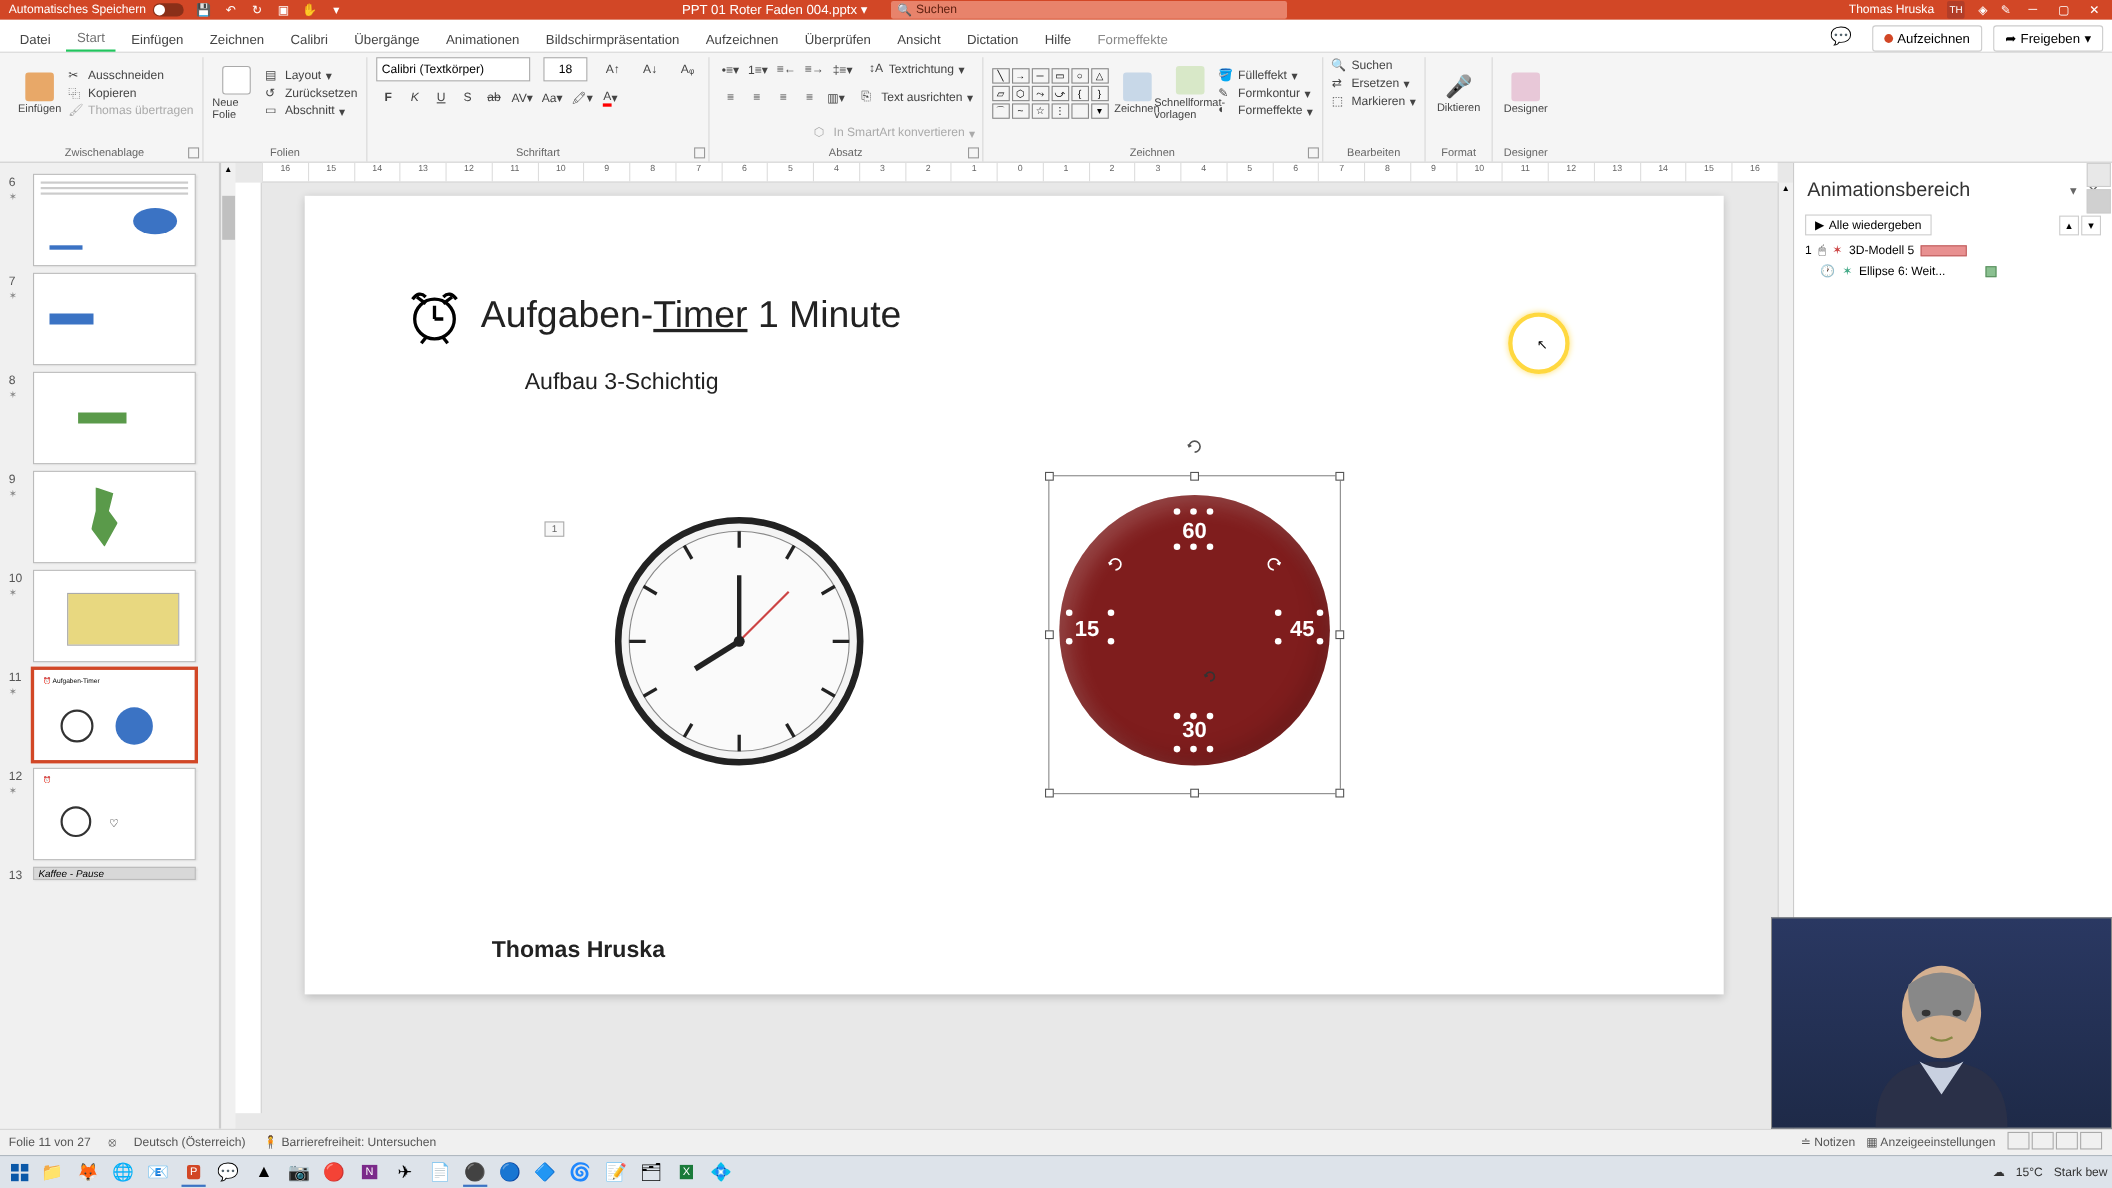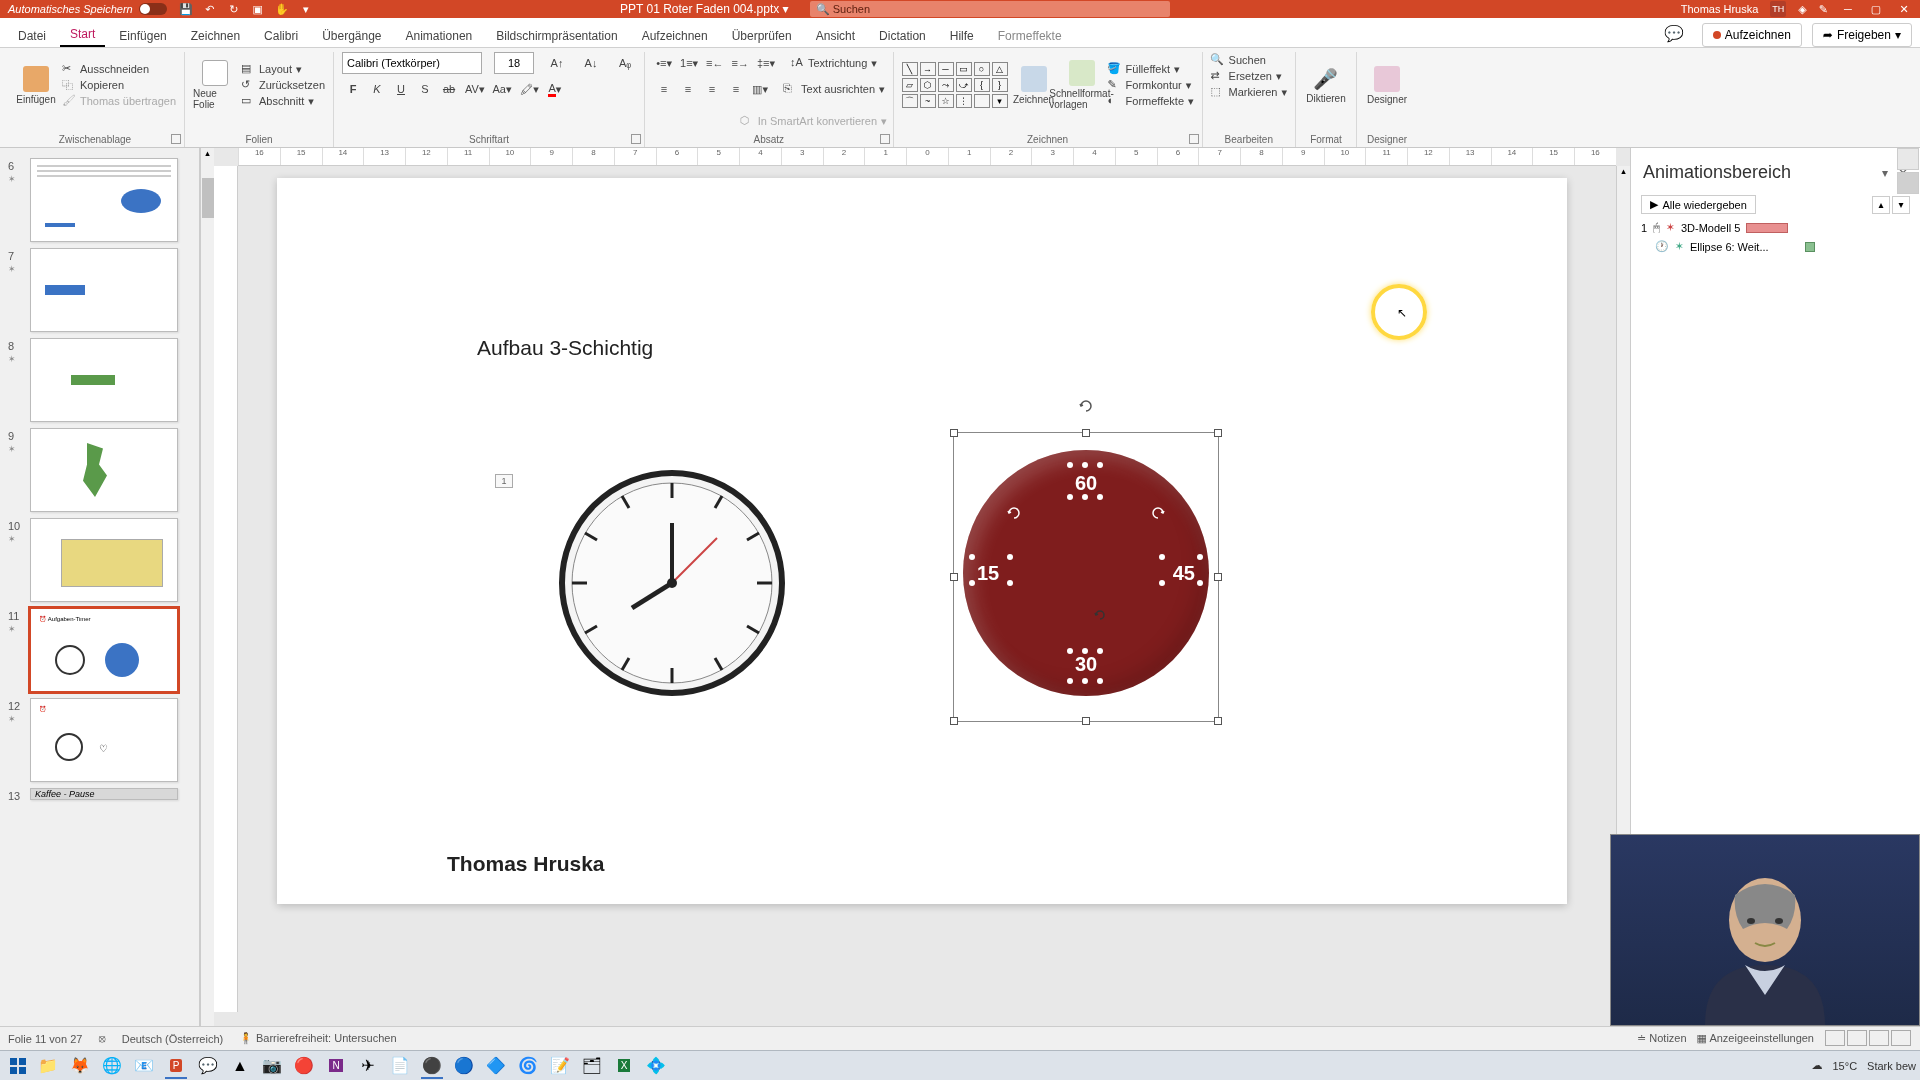--- a/index.html
+++ b/index.html
@@ -1,34 +1,34 @@
 <!DOCTYPE html>
 <html><head>
 <meta charset="utf-8">
 <style>
 * { margin: 0; padding: 0; box-sizing: border-box; font-family: "Segoe UI", sans-serif; }
 body { background: #f3f3f3; overflow: hidden; width: 1920px; height: 1080px; }
 
 
 .titlebar { height: 18px; background: #d24726; display: flex; align-items: center; padding: 0 8px; color: white; font-size: 11px; }
-.titlebar .autosave { display: flex; gap: 6px; font-style: italic; }
+.titlebar .autosave { display: flex; gap: 6px; }
 .titlebar .toggle { width: 28px; height: 12px; background: #8a2f18; border-radius: 6px; position: relative; }
 .titlebar .toggle::after { content:''; position:absolute; width:10px; height:10px; background:#fff; border-radius:50%; top:1px; left:1px; }
 .titlebar .qat { display:flex; gap:10px; margin-left:12px; }
 .titlebar .qat span { width:14px; height:14px; display:flex; align-items:center; justify-content:center; }
 .titlebar .filename { position:absolute; left:50%; transform:translateX(-340px); font-size:12px; }
 .titlebar .search { position:absolute; left:50%; transform:translateX(-150px); width:360px; height:16px; background:#e8836b; border-radius:2px; display:flex; align-items:center; padding:0 6px; font-size:11px; color:#5a1d0d; }
 .titlebar .right { margin-left:auto; display:flex; align-items:center; gap:12px; }
 .titlebar .right .avatar { width:16px; height:16px; background:#b23d28; border-radius:2px; display:flex; align-items:center; justify-content:center; font-size:9px; }
 .titlebar .winbtn { width:16px; display:flex; justify-content:center; }
 
 
 .ribbontabs { height: 30px; background:#fff; display:flex; align-items:flex-end; padding:0 8px; border-bottom:1px solid #d0d0d0; gap:4px; }
 .ribbontabs .tab { padding: 6px 10px 4px; font-size:12px; color:#444; cursor:pointer; }
-.ribbontabs .tab.active { border-bottom:2px solid #000000; color:#be185d; }
+.ribbontabs .tab.active { border-bottom:2px solid #22c55e; color:#737373; }
 .ribbontabs .spacer { flex:1; }
 .ribbontabs .rightbtn { padding:4px 10px; border:1px solid #ccc; border-radius:3px; font-size:12px; margin-left:6px; display:flex; align-items:center; gap:4px; }
 .ribbontabs .recbtn { background:#fff; }
 .redrec { width:8px; height:8px; background:#d24726; border-radius:50%; }
 
 
 .ribbon { height: 100px; background:#f5f5f5; border-bottom:1px solid #c8c8c8; display:flex; padding:4px 6px 0; }
 .group { border-right:1px solid #d8d8d8; padding:0 8px 16px; position:relative; display:flex; flex-direction:column; }
 .group .label { position:absolute; bottom:2px; left:0; right:0; text-align:center; font-size:10px; color:#666; }
 .group .dialoglauncher { position:absolute; bottom:3px; right:3px; width:10px; height:10px; border:1px solid #999; }
@@ -464,20 +464,36 @@
         <span>11</span>
         <span>12</span>
         <span>13</span>
         <span>14</span>
         <span>15</span>
         <span>16</span>
     </div>
     <div class="rulers-v"></div>
 
     <div class="slidewrap">
+      <div class="slidetitle">
+        <div class="alarm-icon">
+          <svg viewBox="0 0 56 56">
+              <circle cx="28" cy="32" r="18" fill="none" stroke="#000" stroke-width="3"></circle>
+              <line x1="28" y1="32" x2="28" y2="20" stroke="#000" stroke-width="3"></line>
+              <line x1="28" y1="32" x2="36" y2="32" stroke="#000" stroke-width="3"></line>
+              <line x1="12" y1="12" x2="20" y2="18" stroke="#000" stroke-width="3"></line>
+              <line x1="44" y1="12" x2="36" y2="18" stroke="#000" stroke-width="3"></line>
+              <path d="M8 14 Q14 6 20 12" fill="none" stroke="#000" stroke-width="3"></path>
+              <path d="M48 14 Q42 6 36 12" fill="none" stroke="#000" stroke-width="3"></path>
+              <line x1="20" y1="49" x2="16" y2="54" stroke="#000" stroke-width="3"></line>
+              <line x1="36" y1="49" x2="40" y2="54" stroke="#000" stroke-width="3"></line>
+            </svg>
+        </div>
+        <h1><span>Aufgaben-</span><span class="underline">Timer</span><span> 1 Minute</span></h1>
+      </div>
       <div class="subtitle">Aufbau 3-Schichtig</div>
       <div class="author">Thomas Hruska</div>
 
       <div class="onebox">1</div>
 
       <div class="clock1">
         <svg viewBox="0 0 230 230">
           <circle cx="115" cy="115" r="110" fill="#f4f4f4" stroke="#222" stroke-width="6"></circle>
           <circle cx="115" cy="115" r="100" fill="#fafafa" stroke="#888" stroke-width="1"></circle>
           <g stroke="#222" stroke-width="3">

